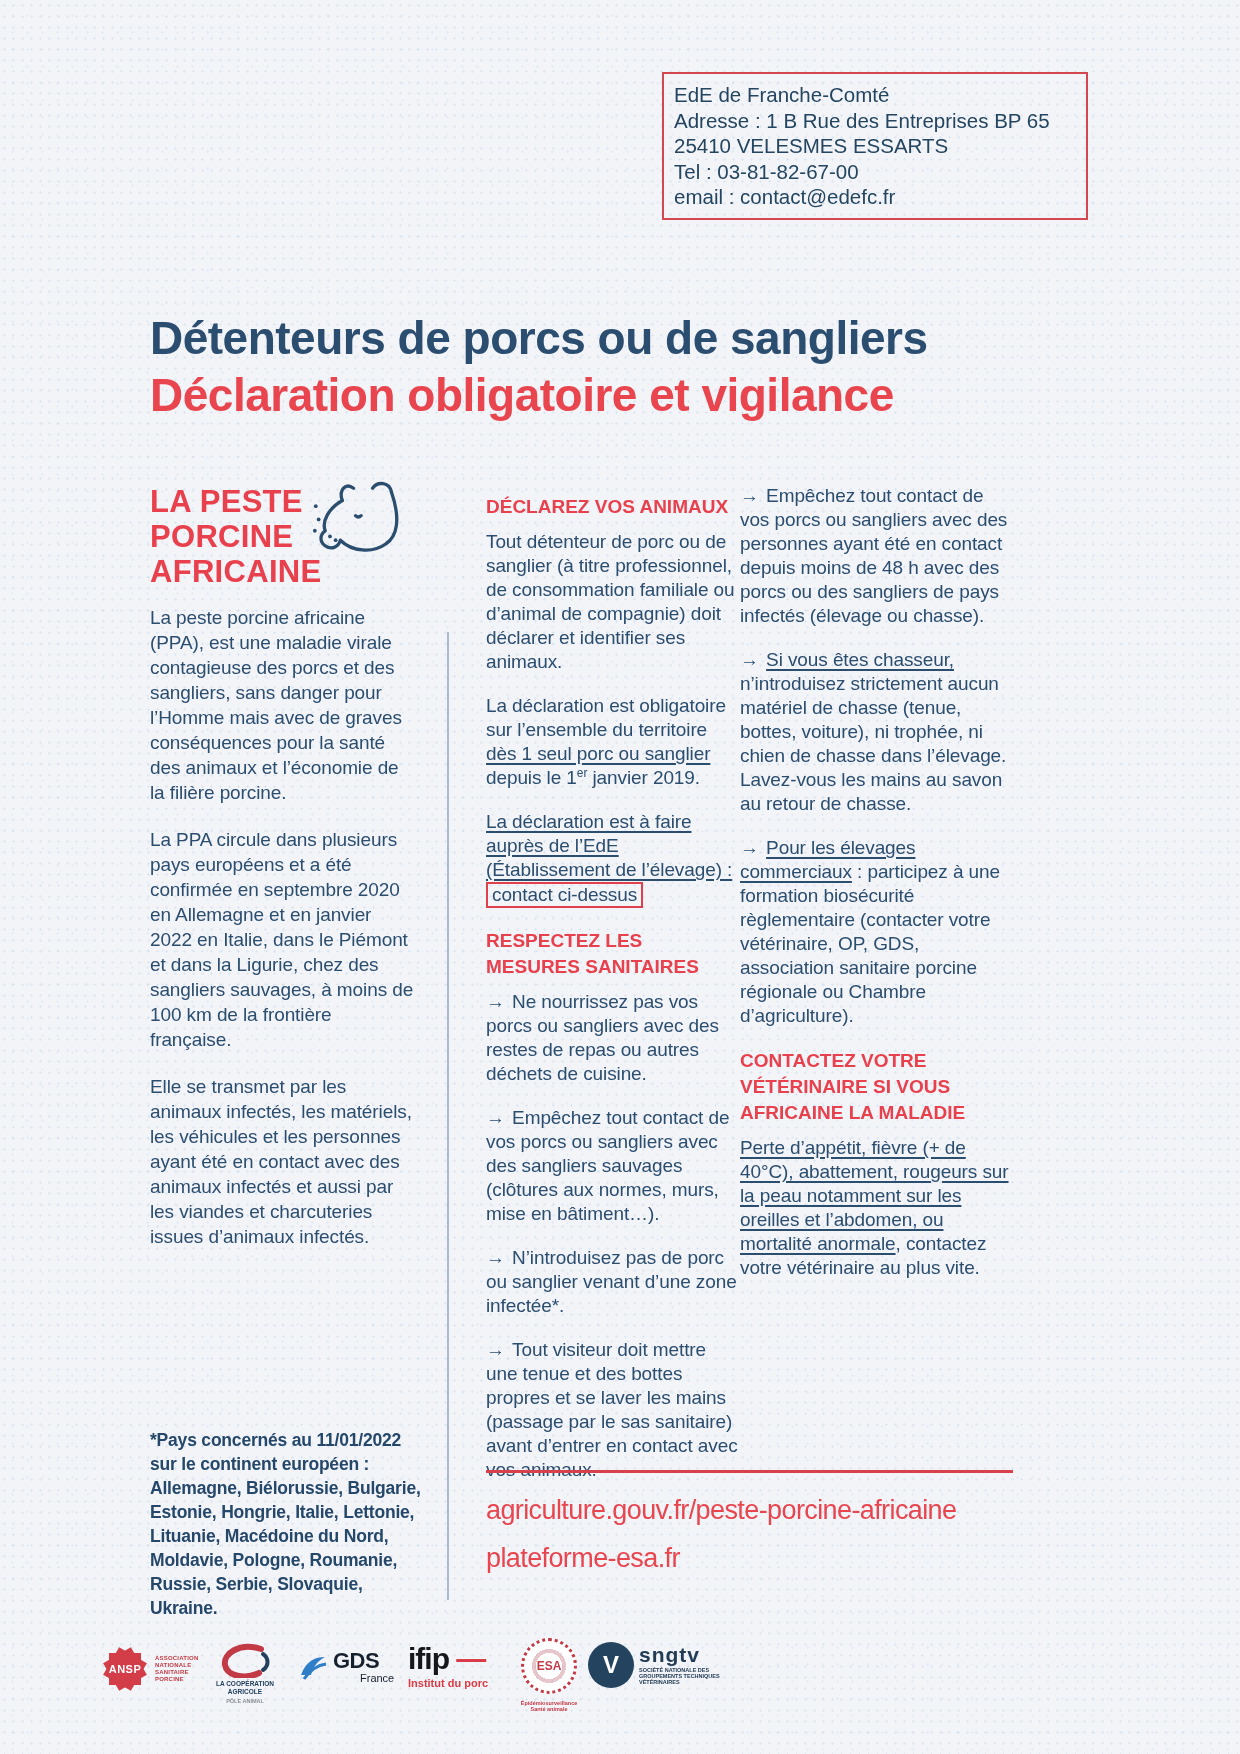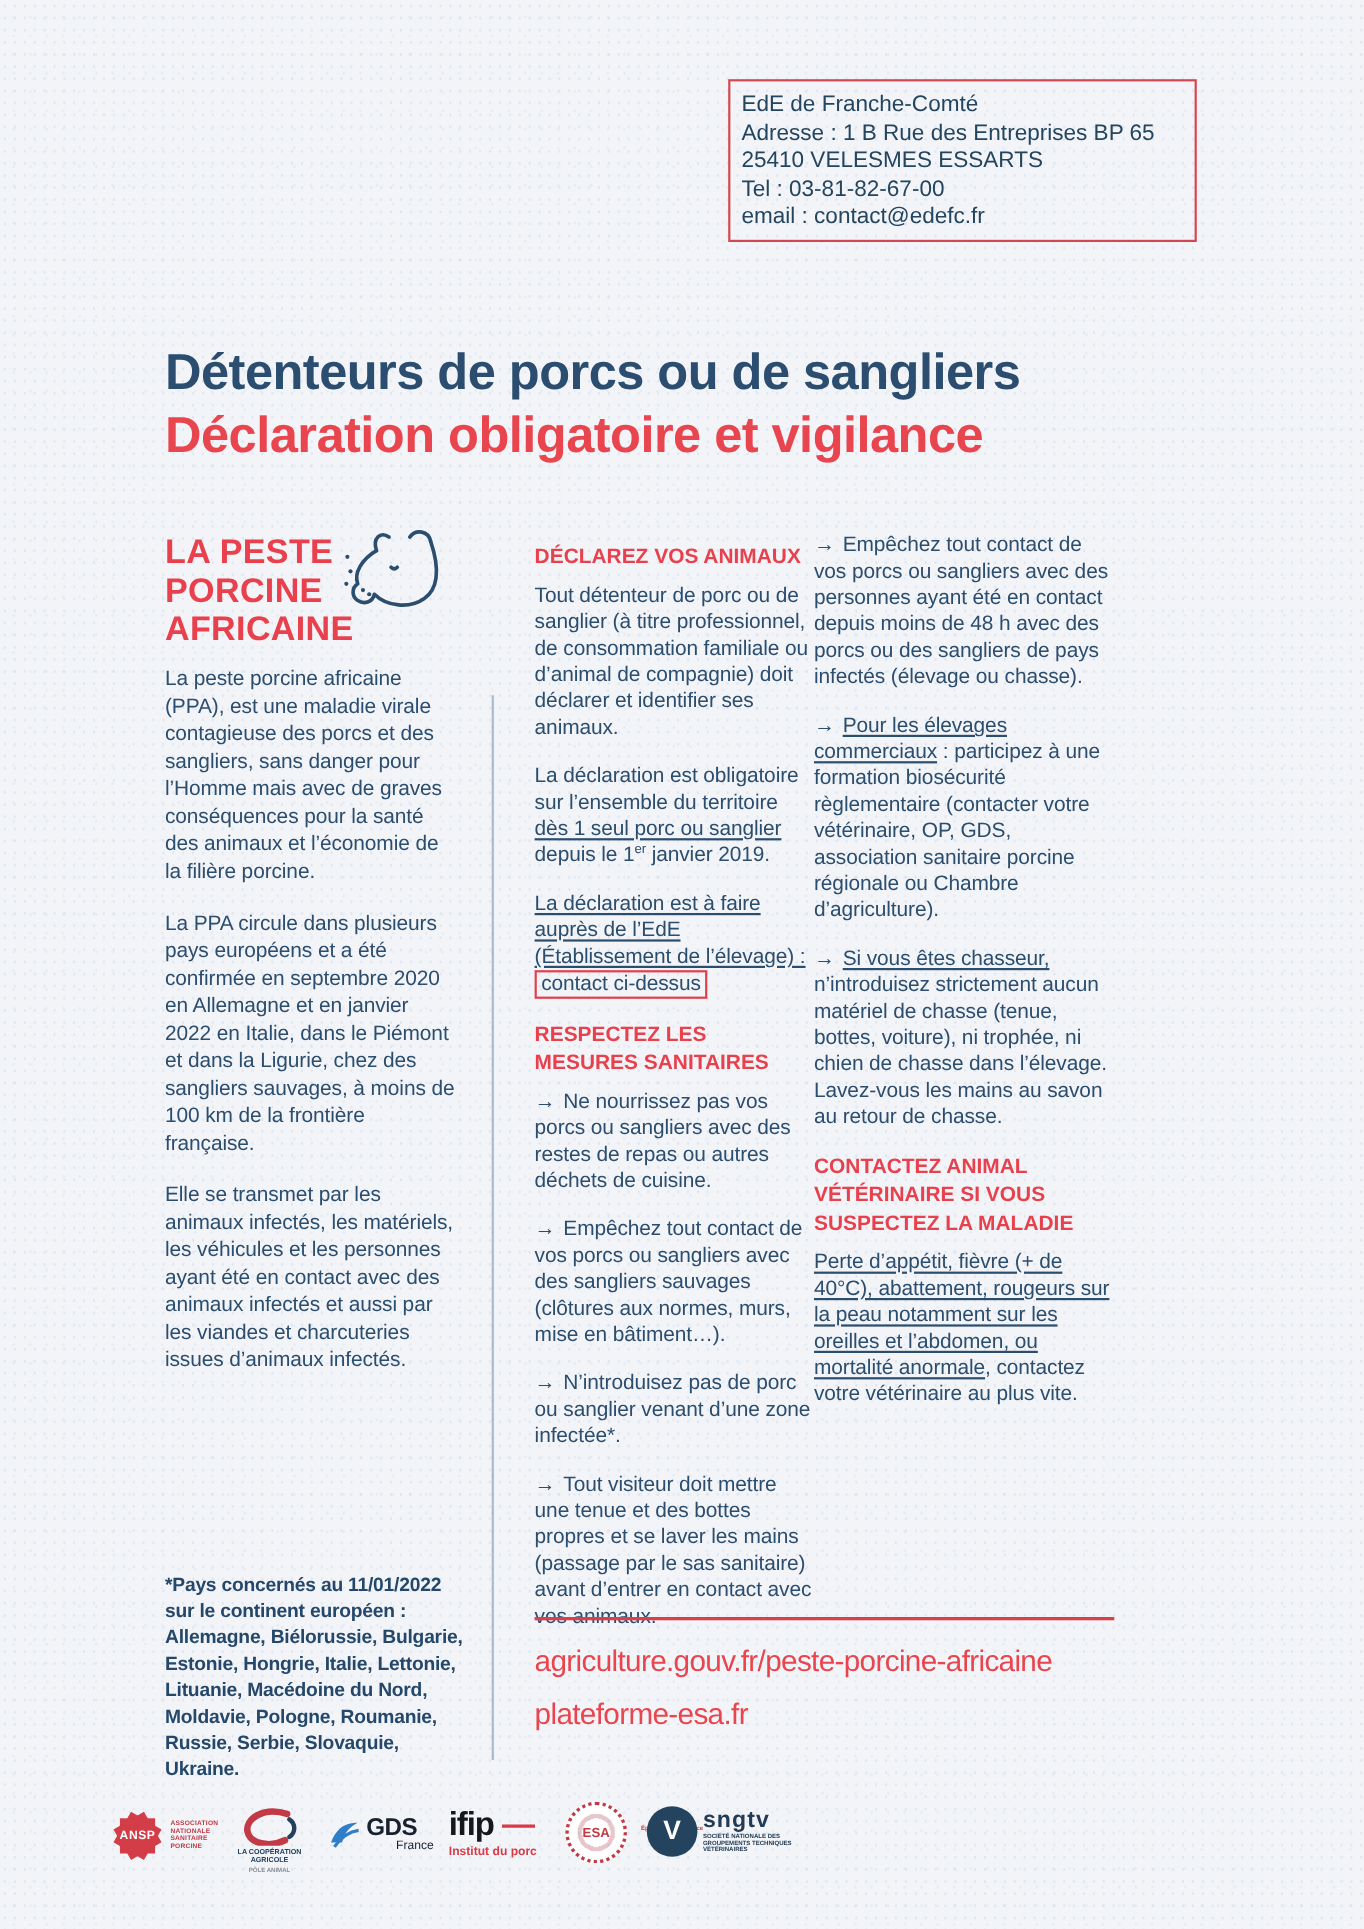--- a/index.html
+++ b/index.html
@@ -75,21 +75,21 @@
   .l-gds{left:298px;top:18px;}
   .gds-text{display:flex;flex-direction:column;line-height:1;}
   .gds-name{font-size:22px;font-weight:800;color:#17212e;letter-spacing:-.5px;}
   .gds-sub{font-size:11px;color:#17212e;margin-top:1px;padding-left:27px;}
   
   .l-ifip{left:408px;top:12px;flex-direction:column;align-items:flex-start;gap:0;}
   .ifip-name{font-size:30px;line-height:30px;font-weight:800;color:#15171c;letter-spacing:-1px;}
   .ifip-dash{color:#d93a45;font-weight:800;}
   .ifip-sub{font-size:11px;font-weight:700;color:#d93a45;margin-top:3px;}
   
-  .l-esa{left:514px;top:6px;flex-direction:row;gap:6px;align-items:center;}
+  .l-esa{left:514px;top:6px;flex-direction:column;gap:6px;align-items:center;}
   .esa-circle{width:50px;height:50px;border-radius:50%;border:3px dotted #c23a46;
     background:radial-gradient(circle, #fff 0 13px, rgba(194,58,70,.25) 13px 17px, #fff 17px);
     display:flex;align-items:center;justify-content:center;}
   .esa-name{color:#c23a46;font-size:12px;font-weight:800;}
   .esa-sub{width:70px;color:#c23a46;text-align:center;font-size:5.5px;line-height:6px;font-weight:700;}
   
   .l-sngtv{left:588px;top:10px;}
   .sngtv-circle{width:46px;height:46px;border-radius:50%;background:#24435f;
     display:flex;align-items:center;justify-content:center;color:#fff;font-size:24px;font-weight:700;}
   .sngtv-text{display:flex;flex-direction:column;}
@@ -152,23 +152,23 @@
       <p class="body-p"><span class="u">La déclaration est à faire auprès de l’EdE (Établissement de l’élevage) : </span><span class="red-box">contact ci-dessus</span></p>
       <h3 class="red-heading">RESPECTEZ LES MESURES SANITAIRES</h3>
       <p class="body-p"><span class="arrow">→ </span><span>Ne nourrissez pas vos porcs ou sangliers avec des restes de repas ou autres déchets de cuisine.</span></p>
       <p class="body-p"><span class="arrow">→ </span><span>Empêchez tout contact de vos porcs ou sangliers avec des sangliers sauvages (clôtures aux normes, murs, mise en bâtiment…).</span></p>
       <p class="body-p"><span class="arrow">→ </span><span>N’introduisez pas de porc ou sanglier venant d’une zone infectée*.</span></p>
       <p class="body-p"><span class="arrow">→ </span><span>Tout visiteur doit mettre une tenue et des bottes propres et se laver les mains (passage par le sas sanitaire) avant d’entrer en contact avec vos animaux.</span></p>
     </div>
 
   <div class="col col3">
       <p class="body-p"><span class="arrow">→ </span><span>Empêchez tout contact de vos porcs ou sangliers avec des personnes ayant été en contact depuis moins de 48 h avec des porcs ou des sangliers de pays infectés (élevage ou chasse).</span></p>
+      <p class="body-p"><span class="arrow">→ </span><span class="u">Si vous êtes chasseur,</span><span> n’introduisez strictement aucun matériel de chasse (tenue, bottes, voiture), ni trophée, ni chien de chasse dans l’élevage. Lavez-vous les mains au savon au retour de chasse.</span></p>
       <p class="body-p"><span class="arrow">→ </span><span class="u">Pour les élevages commerciaux</span><span> : participez à une formation biosécurité règlementaire (contacter votre vétérinaire, OP, GDS, association sanitaire porcine régionale ou Chambre d’agriculture).</span></p>
-      <p class="body-p"><span class="arrow">→ </span><span class="u">Si vous êtes chasseur,</span><span> n’introduisez strictement aucun matériel de chasse (tenue, bottes, voiture), ni trophée, ni chien de chasse dans l’élevage. Lavez-vous les mains au savon au retour de chasse.</span></p>
-      <h3 class="red-heading">CONTACTEZ ANIMAL VÉTÉRINAIRE SI VOUS SUSPECTEZ LA MALADIE</h3>
+      <h3 class="red-heading">CONTACTEZ VOTRE VÉTÉRINAIRE SI VOUS AFRICAINE LA MALADIE</h3>
       <p class="body-p"><span class="u">Perte d’appétit, fièvre (+ de 40°C), abattement, rougeurs sur la peau notamment sur les oreilles et l’abdomen, ou mortalité anormale</span><span>, contactez votre vétérinaire au plus vite.</span></p>
     </div>
 
   <div class="footer-links">
     <div class="red-rule"></div>
     <a class="url" href="#">agriculture.gouv.fr/peste-porcine-africaine</a>
     <a class="url" href="#">plateforme-esa.fr</a>
   </div>
 
   <div class="logos">

